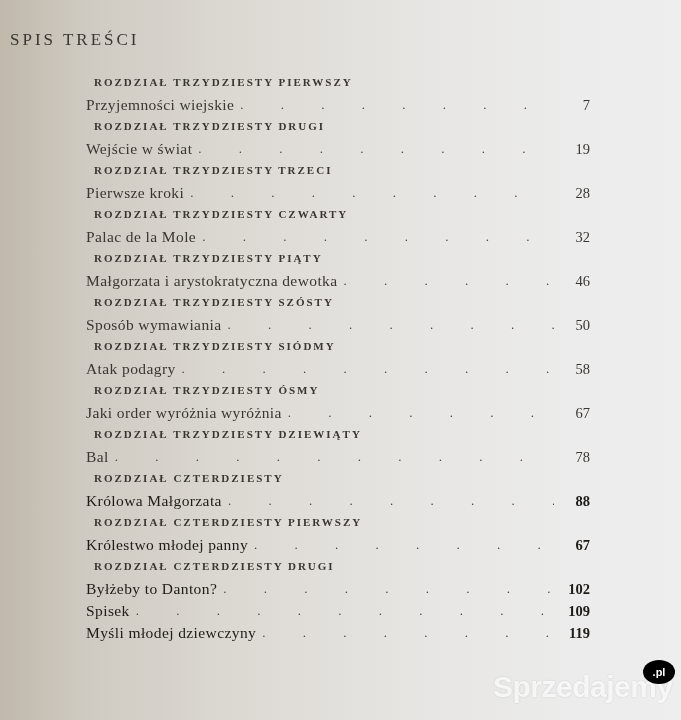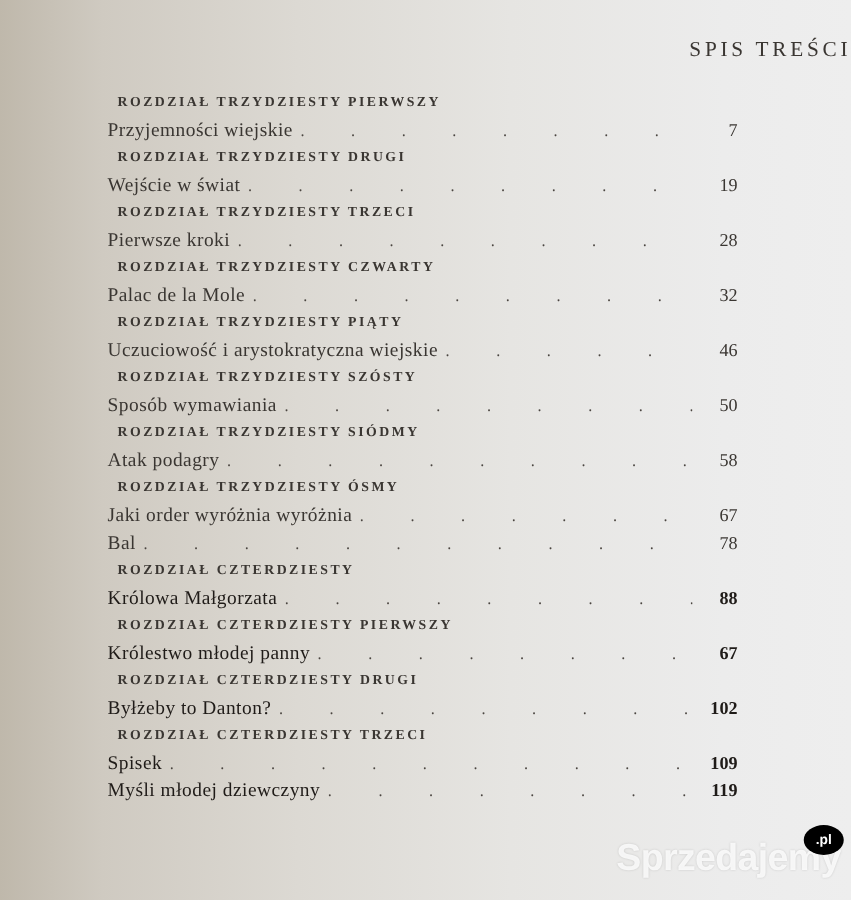--- a/index.html
+++ b/index.html
@@ -18,21 +18,21 @@
     .page {
       position: absolute;
       left: 0; top: 0;
       width: 681px; height: 720px;
     }
     .title {
       position: absolute;
       top: 30px;
       left: 0;
       width: 681px;
-      text-align: right;
+      text-align: left;
       font-family: "Liberation Serif", "DejaVu Serif", serif;
       font-size: 17px;
       letter-spacing: 3px;
       color: #3a3632;
       padding-left: 10px;
       box-sizing: border-box;
     }
     .toc {
       position: absolute;
       top: 72px;
@@ -136,21 +136,21 @@
 
     <div class="chapter">ROZDZIAŁ TRZYDZIESTY CZWARTY</div>
     <div class="entry">
       <span class="name">Palac de la Mole</span>
       <span class="leader">. . . . . . . . . . . . . . . . . . . . . . . . . . . . . .</span>
       <span class="page-num">32</span>
     </div>
 
     <div class="chapter">ROZDZIAŁ TRZYDZIESTY PIĄTY</div>
     <div class="entry">
-      <span class="name">Uczuciowość i arystokratyczna wiejskie</span>
+      <span class="name">Małgorzata i arystokratyczna dewotka</span>
       <span class="leader">. . . . . . . . . . . . . . . . . . . . . . . . . . . . . .</span>
       <span class="page-num">46</span>
     </div>
 
     <div class="chapter">ROZDZIAŁ TRZYDZIESTY SZÓSTY</div>
     <div class="entry">
       <span class="name">Sposób wymawiania</span>
       <span class="leader">. . . . . . . . . . . . . . . . . . . . . . . . . . . . . .</span>
       <span class="page-num">50</span>
     </div>
@@ -162,20 +162,21 @@
       <span class="page-num">58</span>
     </div>
 
     <div class="chapter">ROZDZIAŁ TRZYDZIESTY ÓSMY</div>
     <div class="entry">
       <span class="name">Jaki order wyróżnia wyróżnia</span>
       <span class="leader">. . . . . . . . . . . . . . . . . . . . . . . . . . . . . .</span>
       <span class="page-num">67</span>
     </div>
 
+    <div class="chapter">ROZDZIAŁ TRZYDZIESTY DZIEWIĄTY</div>
     <div class="entry">
       <span class="name">Bal</span>
       <span class="leader">. . . . . . . . . . . . . . . . . . . . . . . . . . . . . .</span>
       <span class="page-num">78</span>
     </div>
 
     <div class="chapter">ROZDZIAŁ CZTERDZIESTY</div>
     <div class="entry dark">
       <span class="name">Królowa Małgorzata</span>
       <span class="leader">. . . . . . . . . . . . . . . . . . . . . . . . . . . . . .</span>
@@ -189,21 +190,20 @@
       <span class="page-num">67</span>
     </div>
 
     <div class="chapter">ROZDZIAŁ CZTERDZIESTY DRUGI</div>
     <div class="entry dark">
       <span class="name">Byłżeby to Danton?</span>
       <span class="leader">. . . . . . . . . . . . . . . . . . . . . . . . . . . . . .</span>
       <span class="page-num">102</span>
     </div>
 
-    <div class="chapter">ROZDZIAŁ CZTERDZIESTY TRZECI</div>
     <div class="entry dark">
       <span class="name">Spisek</span>
       <span class="leader">. . . . . . . . . . . . . . . . . . . . . . . . . . . . . .</span>
       <span class="page-num">109</span>
     </div>
 
     <div class="entry dark">
       <span class="name">Myśli młodej dziewczyny</span>
       <span class="leader">. . . . . . . . . . . . . . . . . . . . . . . . . . . . . .</span>
       <span class="page-num">119</span>

